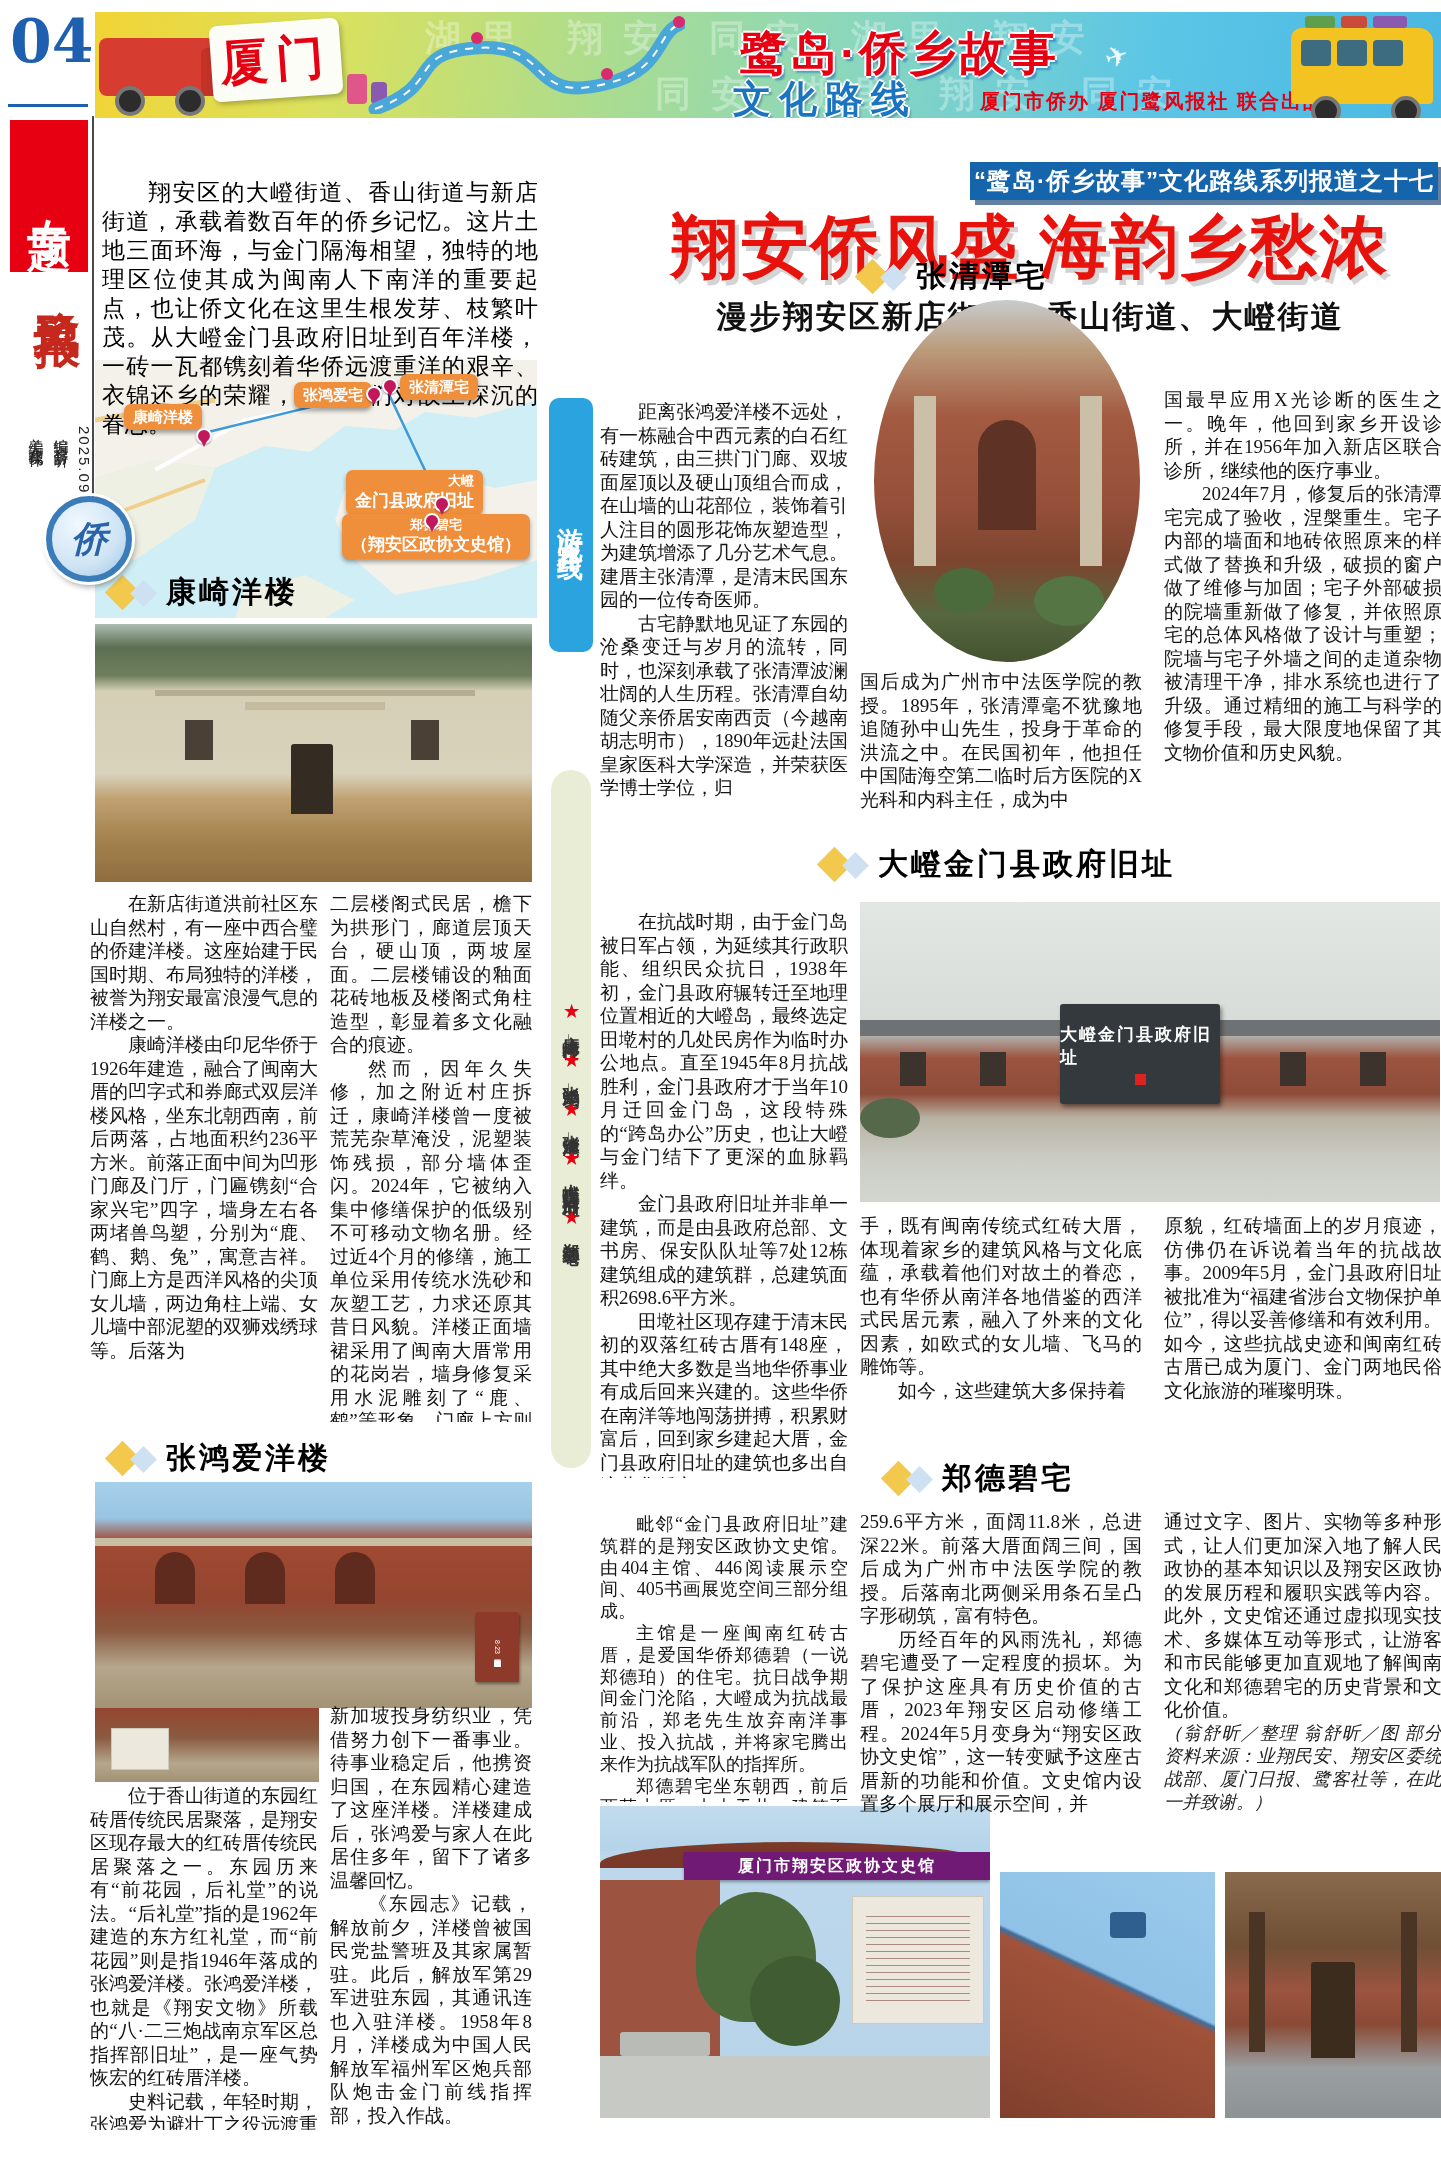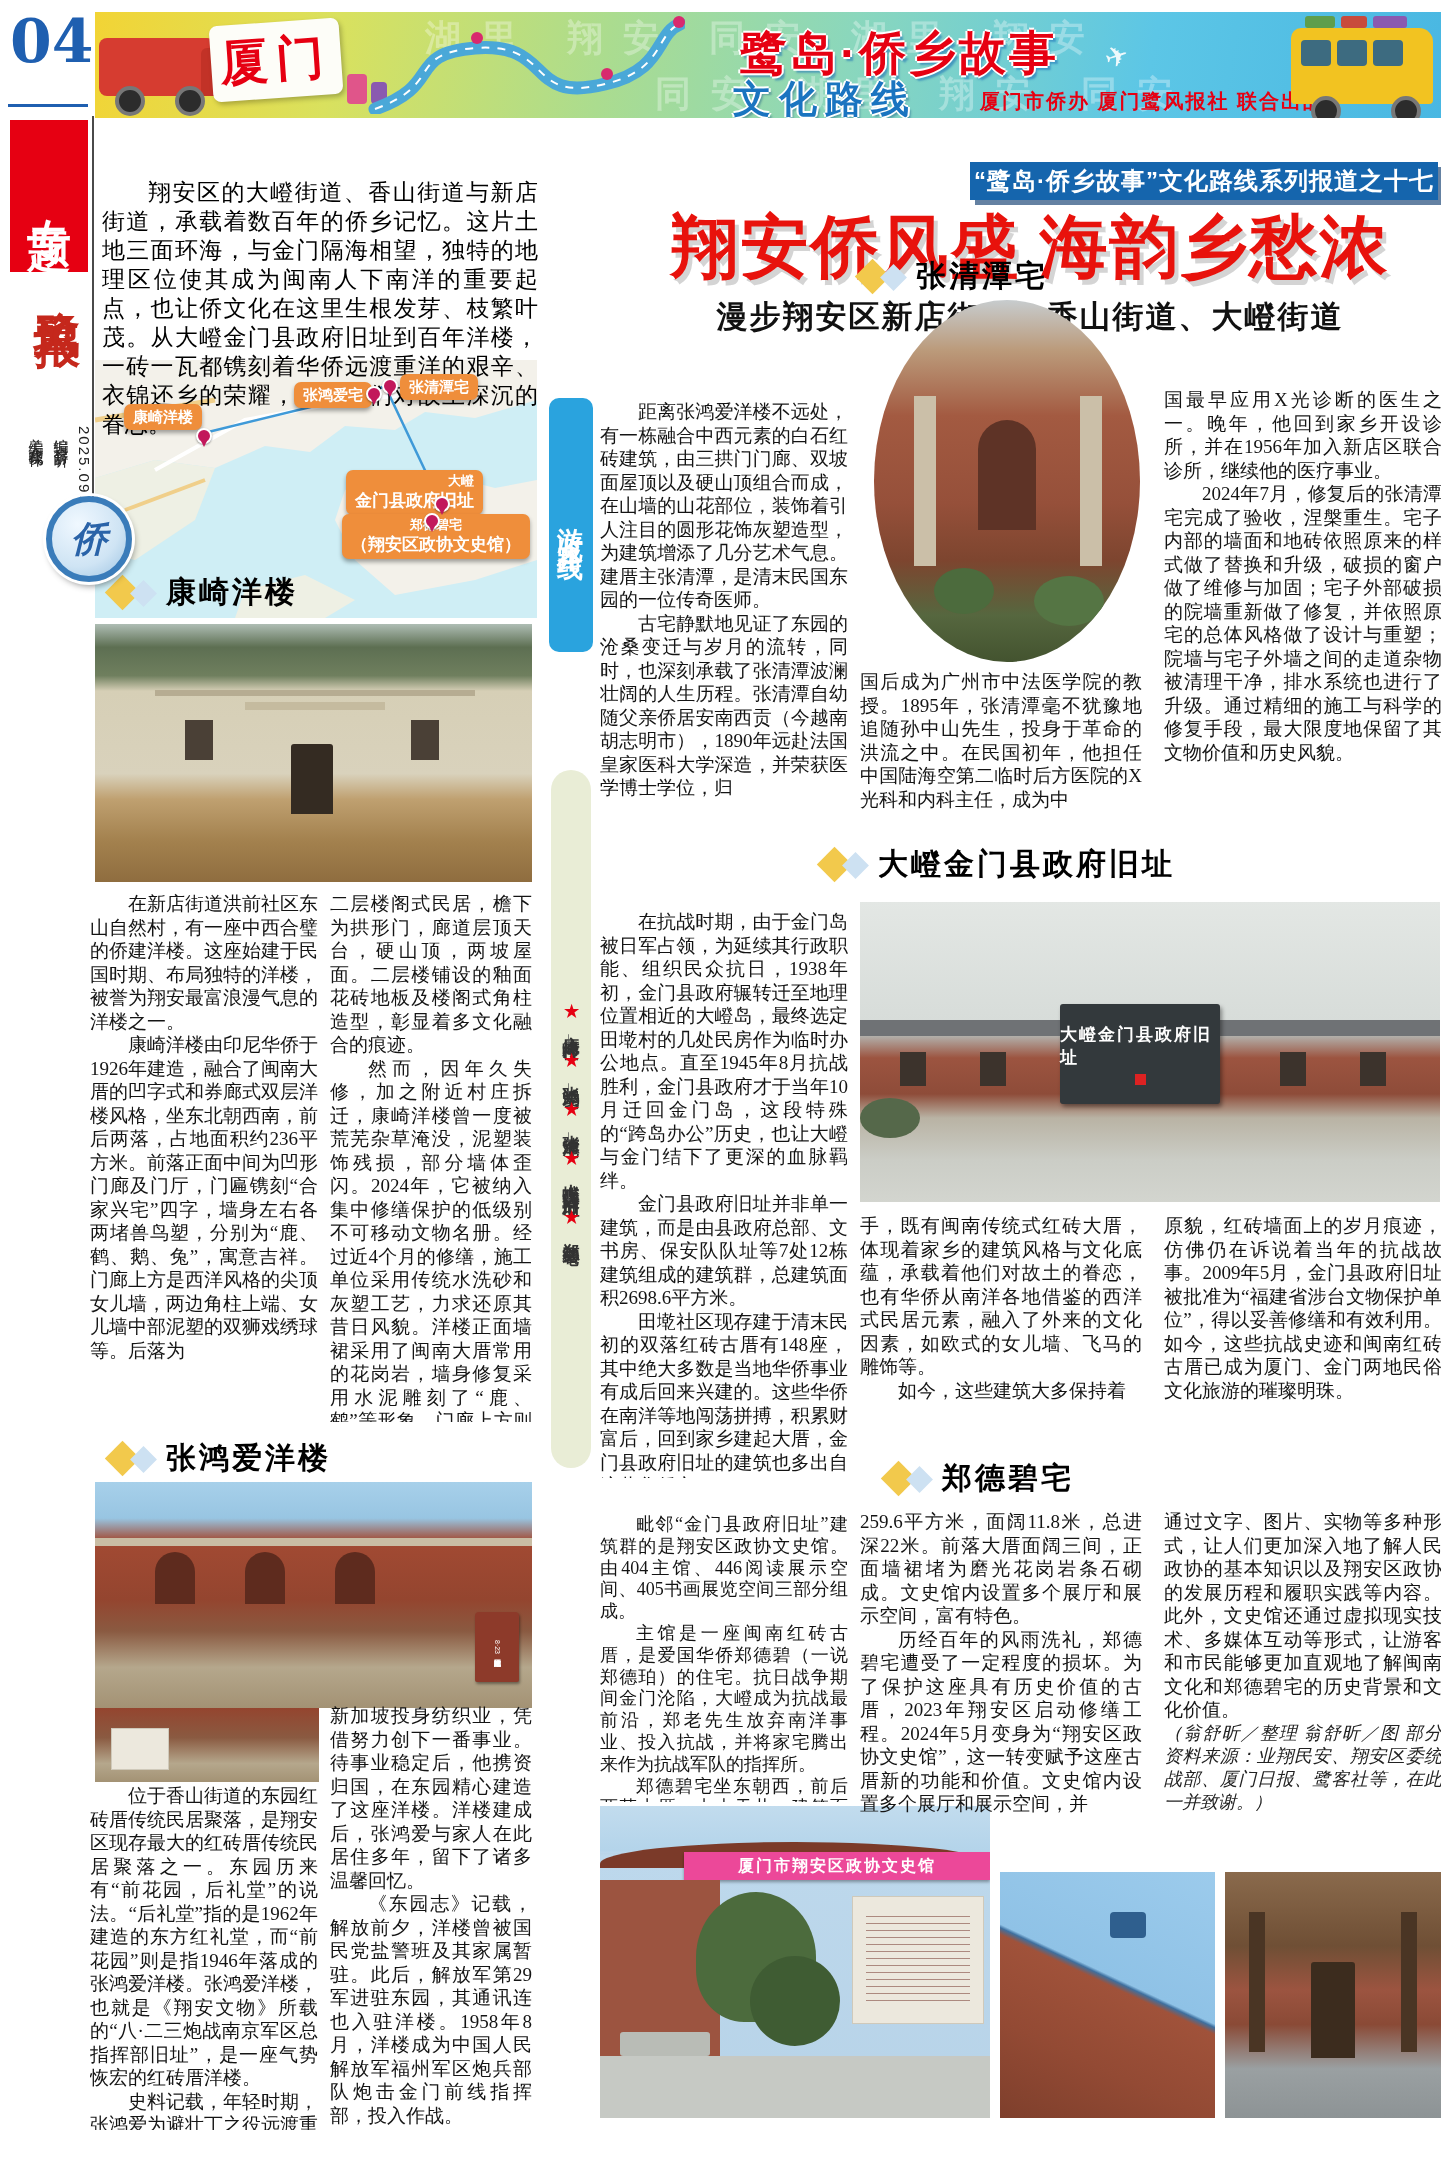--- a/index.html
+++ b/index.html
@@ -90,21 +90,21 @@
   .col.tight{font-size:18px;line-height:21.8px;}
   .credit{margin-top:4px;font-size:18px;line-height:23px;color:#222;font-style:italic;}
   
   .photo{position:absolute;overflow:hidden;z-index:2;}
   .photo .layer{position:absolute;left:0;top:0;right:0;bottom:0;}
   .ph-rect{position:absolute;}
   .plaque{position:absolute;background:#33393c;border-radius:3px;display:flex;flex-direction:column;
           align-items:center;justify-content:center;box-shadow:2px 3px 4px rgba(0,0,0,.4);}
   .plaque span{color:#fff;font-weight:bold;font-size:17px;letter-spacing:2px;font-family:"Liberation Sans",sans-serif;}
   .seal{width:11px;height:11px;background:#d22;margin-top:5px;}
-  .redsign{position:absolute;background:#ec4899;display:flex;align-items:center;justify-content:center;
+  .redsign{position:absolute;background:#701a75;display:flex;align-items:center;justify-content:center;
            box-shadow:0 2px 3px rgba(0,0,0,.35);}
   .redsign span{color:#fff;font-weight:bold;font-size:16px;letter-spacing:2px;font-family:"Liberation Sans",sans-serif;white-space:nowrap;}
   .houseplate{position:absolute;width:44px;height:70px;background:#8d3a2a;border-radius:4px 4px 2px 2px;
               display:flex;align-items:center;justify-content:center;box-shadow:1px 2px 3px rgba(0,0,0,.4);}
   .houseplate span{writing-mode:vertical-rl;color:#fff;font-size:7px;line-height:8px;letter-spacing:0;
                    font-family:"Liberation Sans",sans-serif;}
   .carved{position:absolute;background:#ece8dd;border:1px solid #cfc9ba;
           background-image:repeating-linear-gradient(180deg,rgba(120,60,50,.55) 0 1px,transparent 1px 7px);
           background-size:80% 70%;background-position:center;background-repeat:no-repeat;}
   
@@ -344,21 +344,21 @@
         <i class="d2"></i>
       </span>
     <span class="title">郑德碧宅</span>
   </div>
   <div class="col tight" style="left:600px;top:1508px;width:248px;height:288px;">
     <p>毗邻“金门县政府旧址”建筑群的是翔安区政协文史馆。由404主馆、446阅读展示空间、405书画展览空间三部分组成。</p>
     <p>主馆是一座闽南红砖古厝，是爱国华侨郑德碧（一说郑德珀）的住宅。抗日战争期间金门沦陷，大嶝成为抗战最前沿，郑老先生放弃南洋事业、投入抗战，并将家宅腾出来作为抗战军队的指挥所。</p>
     <p>郑德碧宅坐东朝西，前后两落大厝，中央天井，建筑面积约</p>
   </div>
   <div class="col" style="left:860px;top:1504px;width:282px;height:358px;">
-    <p class="cont">259.6平方米，面阔11.8米，总进深22米。前落大厝面阔三间，正面墙裙堵为磨光花岗岩条石砌成。文史馆内设置多个展厅和展示空间，富有特色。</p>
+    <p class="cont">259.6平方米，面阔11.8米，总进深22米。前落大厝面阔三间，国后成为广州市中法医学院的教授。后落南北两侧采用条石呈凸字形砌筑，富有特色。</p>
     <p>历经百年的风雨洗礼，郑德碧宅遭受了一定程度的损坏。为了保护这座具有历史价值的古厝，2023年翔安区启动修缮工程。2024年5月变身为“翔安区政协文史馆”，这一转变赋予这座古厝新的功能和价值。文史馆内设置多个展厅和展示空间，并</p>
   </div>
   <div class="col" style="left:1164px;top:1504px;width:278px;height:360px;">
     <p class="cont">通过文字、图片、实物等多种形式，让人们更加深入地了解人民政协的基本知识以及翔安区政协的发展历程和履职实践等内容。此外，文史馆还通过虚拟现实技术、多媒体互动等形式，让游客和市民能够更加直观地了解闽南文化和郑德碧宅的历史背景和文化价值。</p>
     <p class="credit cont">（翁舒昕／整理 翁舒昕／图 部分资料来源：业翔民安、翔安区委统战部、厦门日报、鹭客社等，在此一并致谢。）</p>
   </div>
   <div class="photo" style="left:600px;top:1800px;width:390px;height:312px;">
     <div class="layer" style="background:linear-gradient(180deg,#c2dcee 0%,#b4d4ea 14%,#bcd7ec 15%,#b9d4e8 15%,#bdd8ec 16%,#b7d3e8 100%);"></div>
     <div class="ph-rect" style="left:0px;top:36px;width:390px;height:26px;background:#7b3a29;border-radius:60% 60% 0 0/100% 100% 0 0;"></div>
     <div class="redsign" style="left:84px;top:46px;width:306px;height:28px;">

